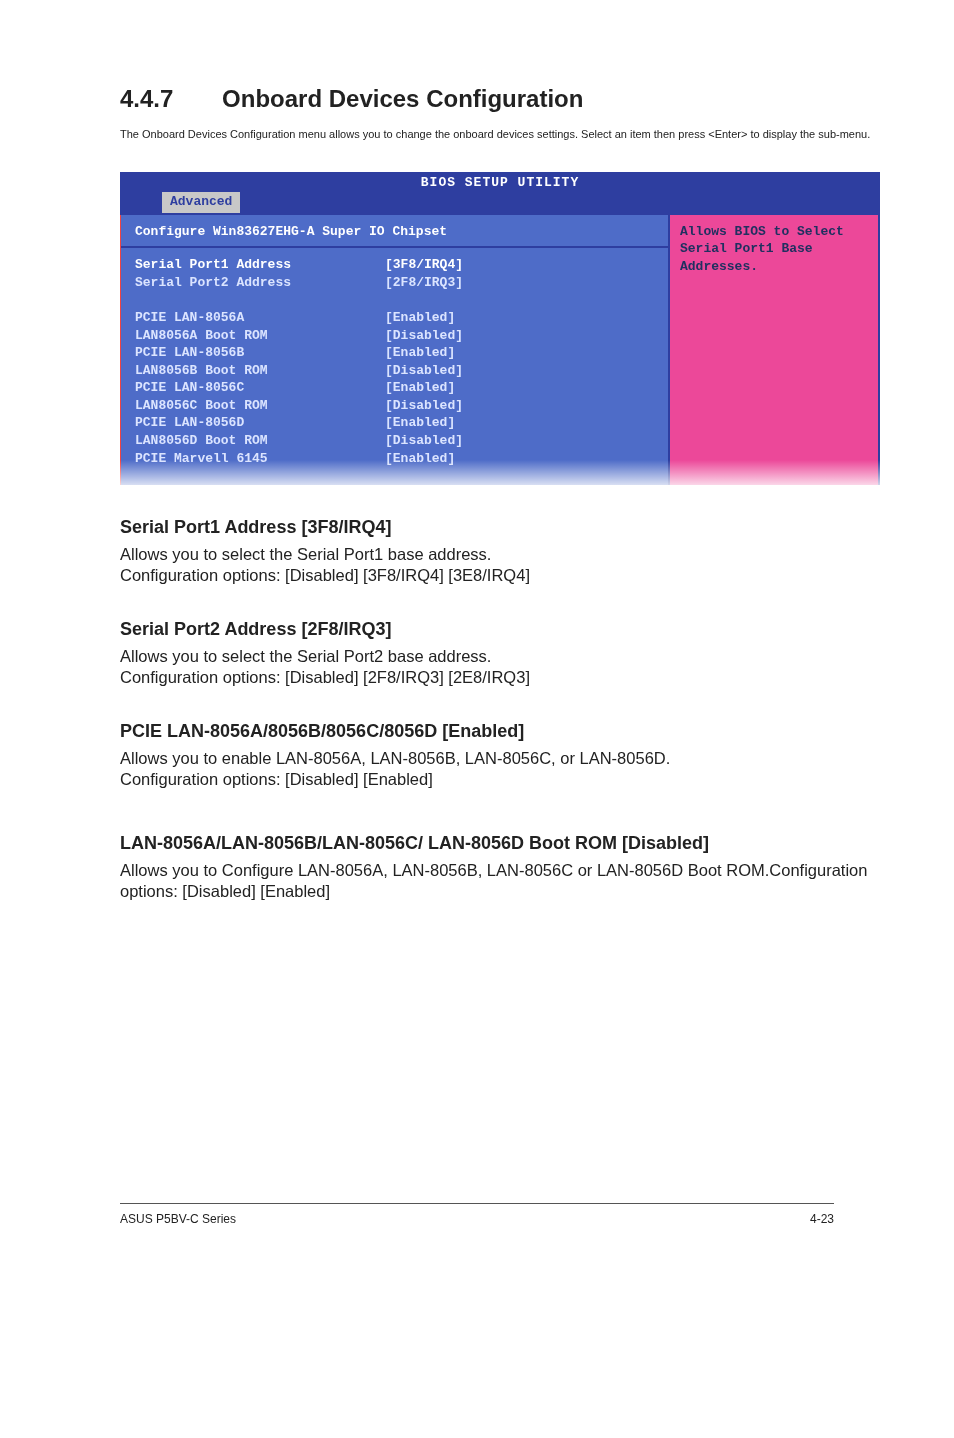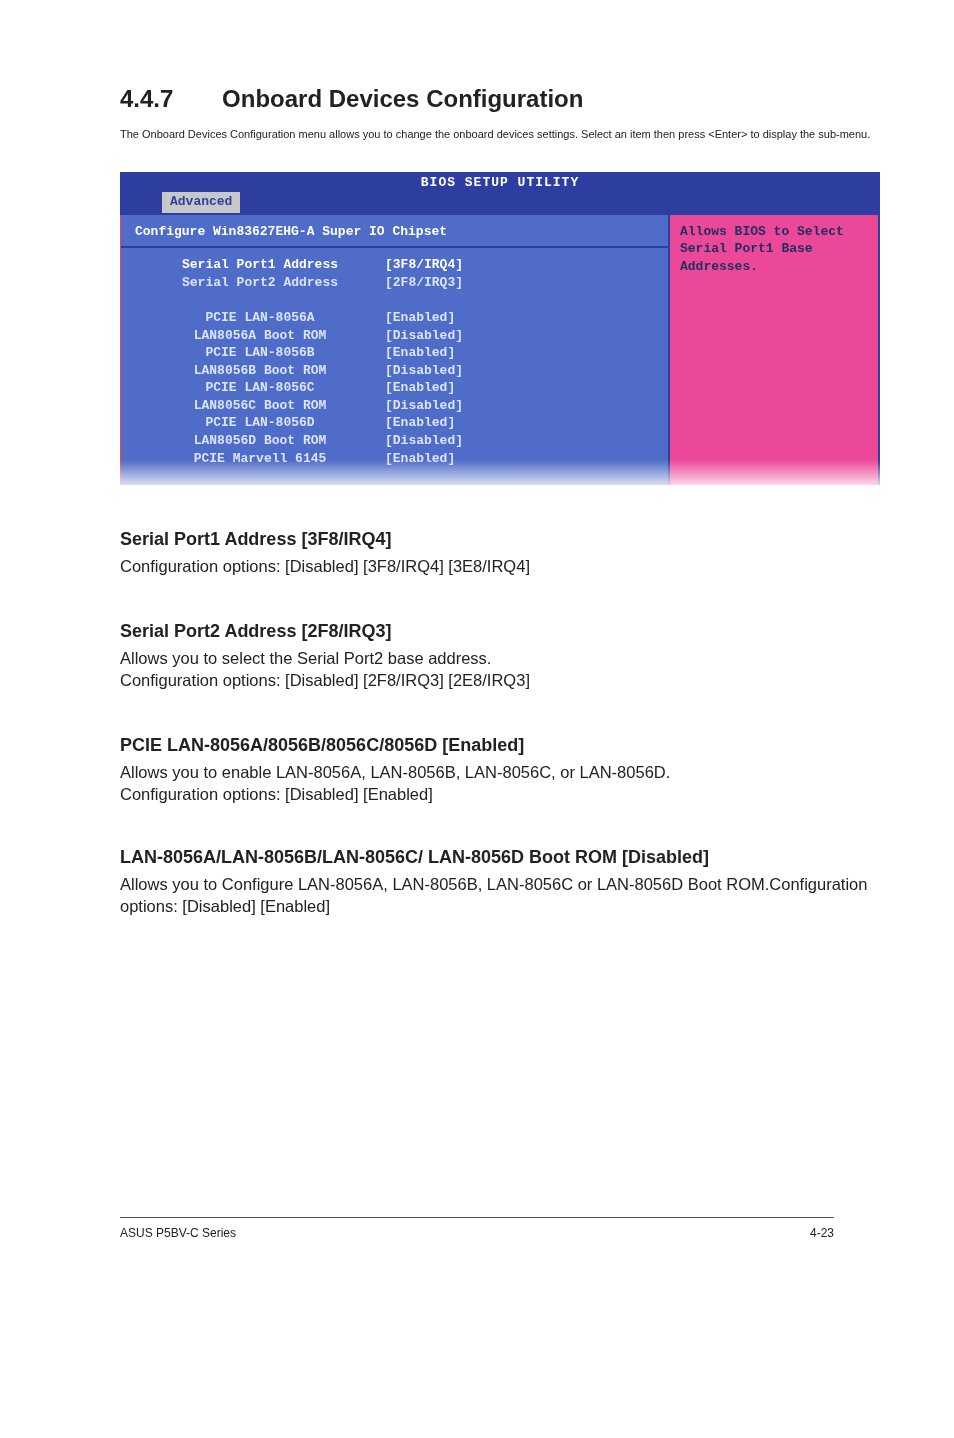--- a/index.html
+++ b/index.html
@@ -90,35 +90,35 @@
   .bios-divider {
     border-top: 2px solid #2e3ea0;
     margin: 2px 0 8px;
   }
   .bios-row {
     display: flex;
     padding: 0 14px;
     font-weight: bold;
     color: #dbe4ff;
   }
-  .bios-row .lbl { width: 250px; text-align: center; }
+  .bios-row .lbl { width: 250px; }
   .bios-row .val { }
   .bios-row.sel .lbl { color: #ffffff; }
   .bios-row.sel .val { color: #ffffff; }
   .fade {
     position: absolute;
     left: 0; right: 0; bottom: -15px; height: 40px;
     background: linear-gradient(to bottom, rgba(255,255,255,0) 0%, #ffffff 80%);
     pointer-events: none;
   }
 
   .sub-title {
     font-size: 18px;
     font-weight: bold;
-    margin-top: 44px;
+    margin-top: 32px;
     margin-bottom: 6px;
   }
   .body-text {
     font-size: 16.5px;
     line-height: 1.3;
   }
 
   .footer {
     display: flex;
     justify-content: space-between;
@@ -197,20 +197,21 @@
               <span class="val">[Enabled]</span>
             </div>
           </div>
       </div>
       <div class="bios-right">Allows BIOS to Select Serial Port1 Base Addresses.</div>
     </div>
     <div class="fade"></div>
   </div>
 
   <div class="sub-title">Serial Port1 Address [3F8/IRQ4]</div>
+  <div class="body-text">Allows you to select the Serial Port1 base address.</div>
   <div class="body-text">Configuration options: [Disabled] [3F8/IRQ4] [3E8/IRQ4]</div>
 
   <div class="sub-title">Serial Port2 Address [2F8/IRQ3]</div>
   <div class="body-text">Allows you to select the Serial Port2 base address.</div>
   <div class="body-text">Configuration options: [Disabled] [2F8/IRQ3] [2E8/IRQ3]</div>
 
   <div class="sub-title">PCIE LAN-8056A/8056B/8056C/8056D [Enabled]</div>
   <div class="body-text">Allows you to enable LAN-8056A, LAN-8056B, LAN-8056C, or LAN-8056D.</div>
   <div class="body-text">Configuration options: [Disabled] [Enabled]</div>
 

